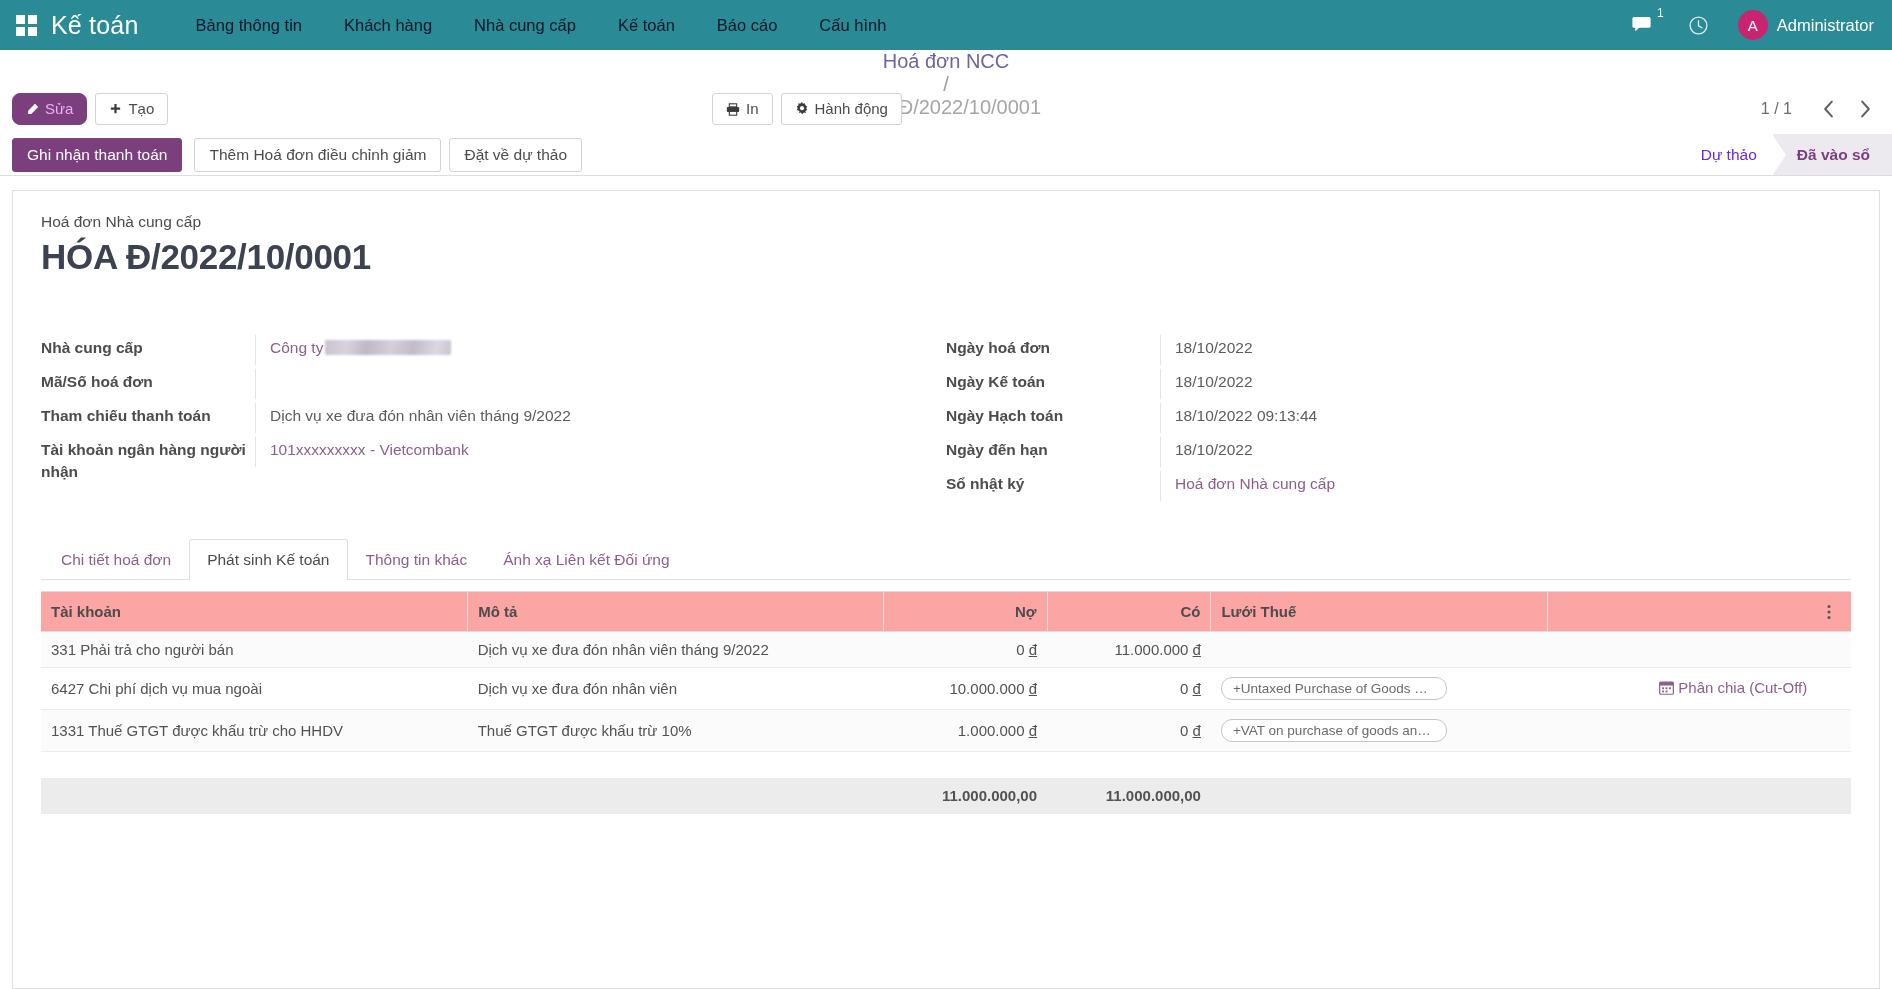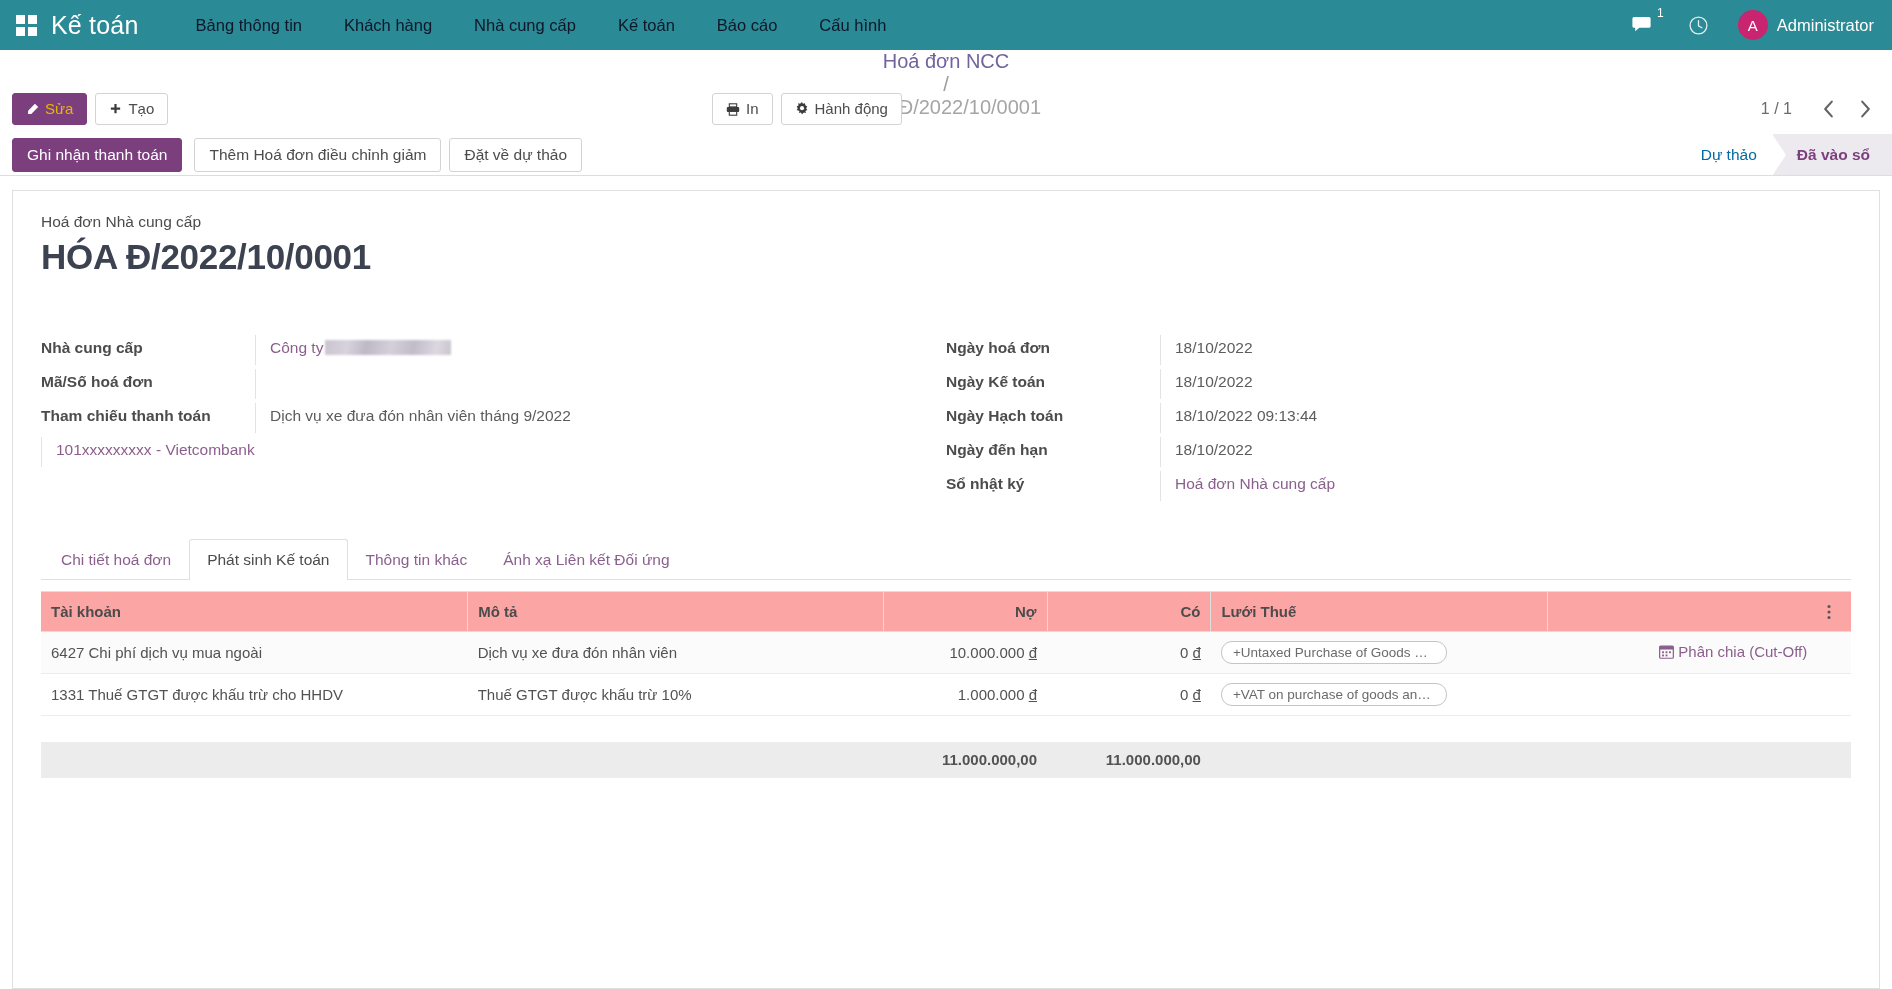--- a/index.html
+++ b/index.html
@@ -105,22 +105,23 @@
     display: inline-flex;
     align-items: center;
     gap: 6px;
     font-family: "Liberation Sans", sans-serif;
     line-height: 1.2;
     white-space: nowrap;
   }
   .btn-primary {
     background: #7c3f7e;
     border-color: #7c3f7e;
-    color: #eab308;
+    color: #f0abfc;
     font-weight: 400;
+    border-radius: 8px;
   }
   .btn-group-left { display: flex; gap: 8px; }
   .btn-group-center {
     position: absolute;
     left: 712px;
     display: flex;
     gap: 8px;
   }
   .pager {
     margin-left: auto;
@@ -178,21 +179,21 @@
   }
   .pill {
     display: flex;
     align-items: center;
     font-size: 15.5px;
     padding: 0 16px 0 24px;
     position: relative;
     cursor: pointer;
     white-space: nowrap;
   }
-  .pill.inactive { color: #0369a1; background: #ffffff; }
+  .pill.inactive { color: #6d28d9; background: #ffffff; }
   .pill.active {
     color: #7c3f7e;
     font-weight: bold;
     background: #eceaee;
     padding-right: 22px;
   }
   .pill.active::before {
     content: "";
     position: absolute;
     left: -1px; top: 0;
@@ -490,20 +491,21 @@
         </div>
         <div class="f-row">
           <div class="f-label">Mã/Số hoá đơn</div>
           <div class="f-value"></div>
         </div>
         <div class="f-row">
           <div class="f-label">Tham chiếu thanh toán</div>
           <div class="f-value">Dịch vụ xe đưa đón nhân viên tháng 9/2022</div>
         </div>
         <div class="f-row">
+          <div class="f-label">Tài khoản ngân hàng người nhận</div>
           <div class="f-value link">101xxxxxxxxx - Vietcombank</div>
         </div>
       </div>
 
       <div class="form-col">
         <div class="f-row">
           <div class="f-label">Ngày hoá đơn</div>
           <div class="f-value">18/10/2022</div>
         </div>
         <div class="f-row">
@@ -545,20 +547,35 @@
             <th class="col-opt">
               <svg width="4" height="16" viewBox="0 0 4 16" aria-hidden="true">
                 <circle cx="2" cy="2.4" r="1.5" fill="#555"></circle>
                 <circle cx="2" cy="8" r="1.5" fill="#555"></circle>
                 <circle cx="2" cy="13.6" r="1.5" fill="#555"></circle>
               </svg>
             </th>
           </tr>
         </thead>
         <tbody>
+          <tr>
+            <td>331 Phải trả cho người bán</td>
+            <td>Dịch vụ xe đưa đón nhân viên tháng 9/2022</td>
+            <td class="num">
+              <span>0</span>
+              <span class="cur">đ</span>
+            </td>
+            <td class="num">
+              <span>11.000.000</span>
+              <span class="cur">đ</span>
+            </td>
+            <td></td>
+            <td></td>
+            <td class="col-opt"></td>
+          </tr>
 
           <tr>
             <td>6427 Chi phí dịch vụ mua ngoài</td>
             <td>Dịch vụ xe đưa đón nhân viên</td>
             <td class="num">
               <span>10.000.000</span>
               <span class="cur">đ</span>
             </td>
             <td class="num">
               <span>0</span>

